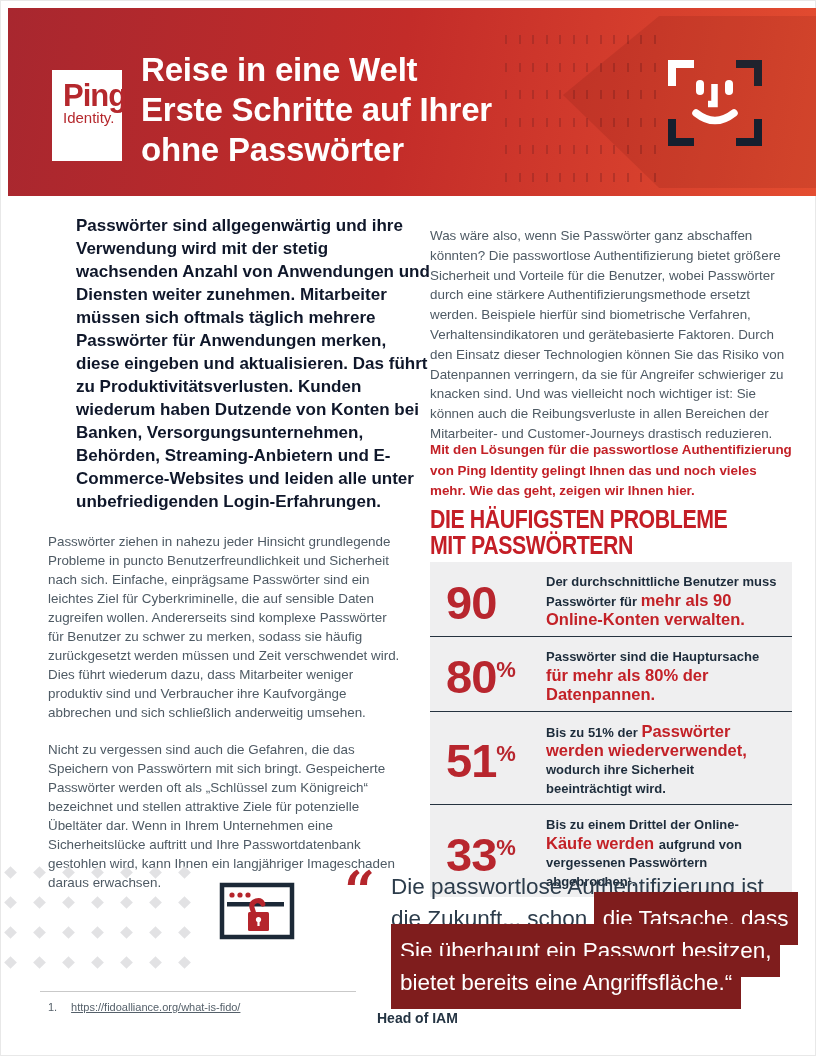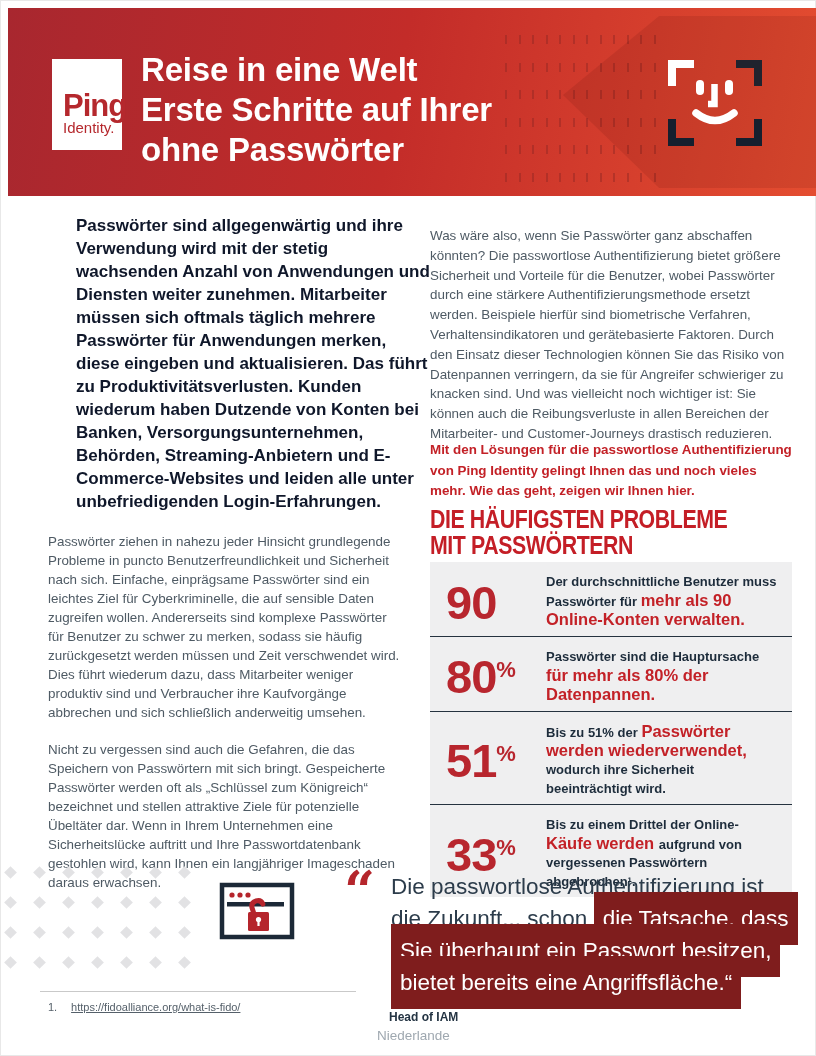--- a/index.html
+++ b/index.html
@@ -8,22 +8,22 @@
 
   
   .banner{position:absolute;left:8px;top:8px;width:808px;height:188px;
           background:linear-gradient(100deg,#a8272f 0%,#c32c29 48%,#e44d30 100%);overflow:hidden;}
   .chevron{position:absolute;left:555px;top:8px;width:253px;height:172px;
            background:rgba(60,0,0,0.10);
            clip-path:polygon(0 46%,38% 0,100% 0,100% 100%,38% 100%);}
   .bracket-grid{position:absolute;left:497px;top:27px;width:170px;height:165px;opacity:.45;}
   .bracket-unit{position:absolute;width:12px;height:9px;
                 border-left:2.5px solid #8f2724;border-right:2.5px solid #8f2724;}
-  .logo{position:absolute;left:44px;top:51px;width:70px;height:91px;background:#ffffff;
-        padding:32px 0 0 11px;box-sizing:border-box;}
+  .logo{position:absolute;left:44px;top:62px;width:70px;height:91px;background:#ffffff;
+        padding:11px 0 0 11px;box-sizing:border-box;}
   .logo .brand{font-size:31px;font-weight:bold;color:#b5282d;letter-spacing:-1px;line-height:30px;display:block;}
   .logo .sub{font-size:15px;color:#b5282d;letter-spacing:0;display:block;margin-top:-2px;}
   .banner-title{position:absolute;left:133px;top:42px;color:#ffffff;font-weight:bold;
                 font-size:33px;line-height:40px;letter-spacing:-0.2px;}
   .face-icon{position:absolute;left:655px;top:47px;}
 
   
   .col-left{position:absolute;left:48px;width:354px;}
   .col-right{position:absolute;left:430px;width:362px;}
   .intro{top:214px;font-size:17px;line-height:23px;font-weight:bold;color:#0f172a;position:absolute;margin-left:28px;}
@@ -47,21 +47,21 @@
   .seg-red{color:#c32127;font-weight:bold;font-size:16.5px;line-height:18px;}
 
   
   .quote{position:absolute;left:344px;top:872px;width:470px;}
   .quote-mark{position:absolute;left:0;top:-8px;font-family:"DejaVu Serif",serif;font-weight:bold;
               font-size:54px;color:#b5262c;line-height:54px;}
   .quote-lines{margin-left:47px;}
   .quote-line{font-size:22.5px;line-height:30px;color:#2c3c4b;margin-bottom:2px;white-space:nowrap;}
   .quote-line .hl{background:#7f1d1d;color:#ffffff;padding:14px 9px;}
   .attribution{margin-left:33px;margin-top:12px;}
-  .attr-name{font-size:12px;font-weight:bold;color:#243443;margin-left:12px;}
+  .attr-name{font-size:14px;font-weight:bold;color:#243443;}
   .attr-loc{font-size:13.5px;color:#9fa8b0;margin-top:4px;}
 
   
   .diamond-grid{position:absolute;left:0;top:0;}
   .diamond{position:absolute;width:9px;height:9px;background:#e2e2e4;transform:rotate(45deg);}
   .browser-icon{position:absolute;left:219px;top:882px;}
 
   
   .footnote-divider{position:absolute;left:40px;top:991px;width:316px;height:0;border-top:1.5px solid #c9c9c9;}
   .footnote{position:absolute;left:48px;top:1001px;font-size:11px;color:#55606a;}
@@ -171,21 +171,20 @@
   <div class="quote">
     <div class="quote-mark">“</div>
     <div class="quote-lines">
         <div class="quote-line"><span>Die passwortlose Authentifizierung ist</span></div>
         <div class="quote-line"><span>die Zukunft... schon </span><span class="hl">die Tatsache, dass</span></div>
         <div class="quote-line"><span class="hl">Sie überhaupt ein Passwort besitzen,</span></div>
         <div class="quote-line"><span class="hl">bietet bereits eine Angriffsfläche.“</span></div>
       </div>
     <div class="attribution">
       <div class="attr-name">Head of IAM</div>
-      <div class="attr-loc">Niederlande</div>
     </div>
   </div>
 
   <div class="diamond-grid">
       <span class="diamond" style="left: 6px; top: 868px;"></span>
       <span class="diamond" style="left: 35px; top: 868px;"></span>
       <span class="diamond" style="left: 64px; top: 868px;"></span>
       <span class="diamond" style="left: 93px; top: 868px;"></span>
       <span class="diamond" style="left: 122px; top: 868px;"></span>
       <span class="diamond" style="left: 151px; top: 868px;"></span>

